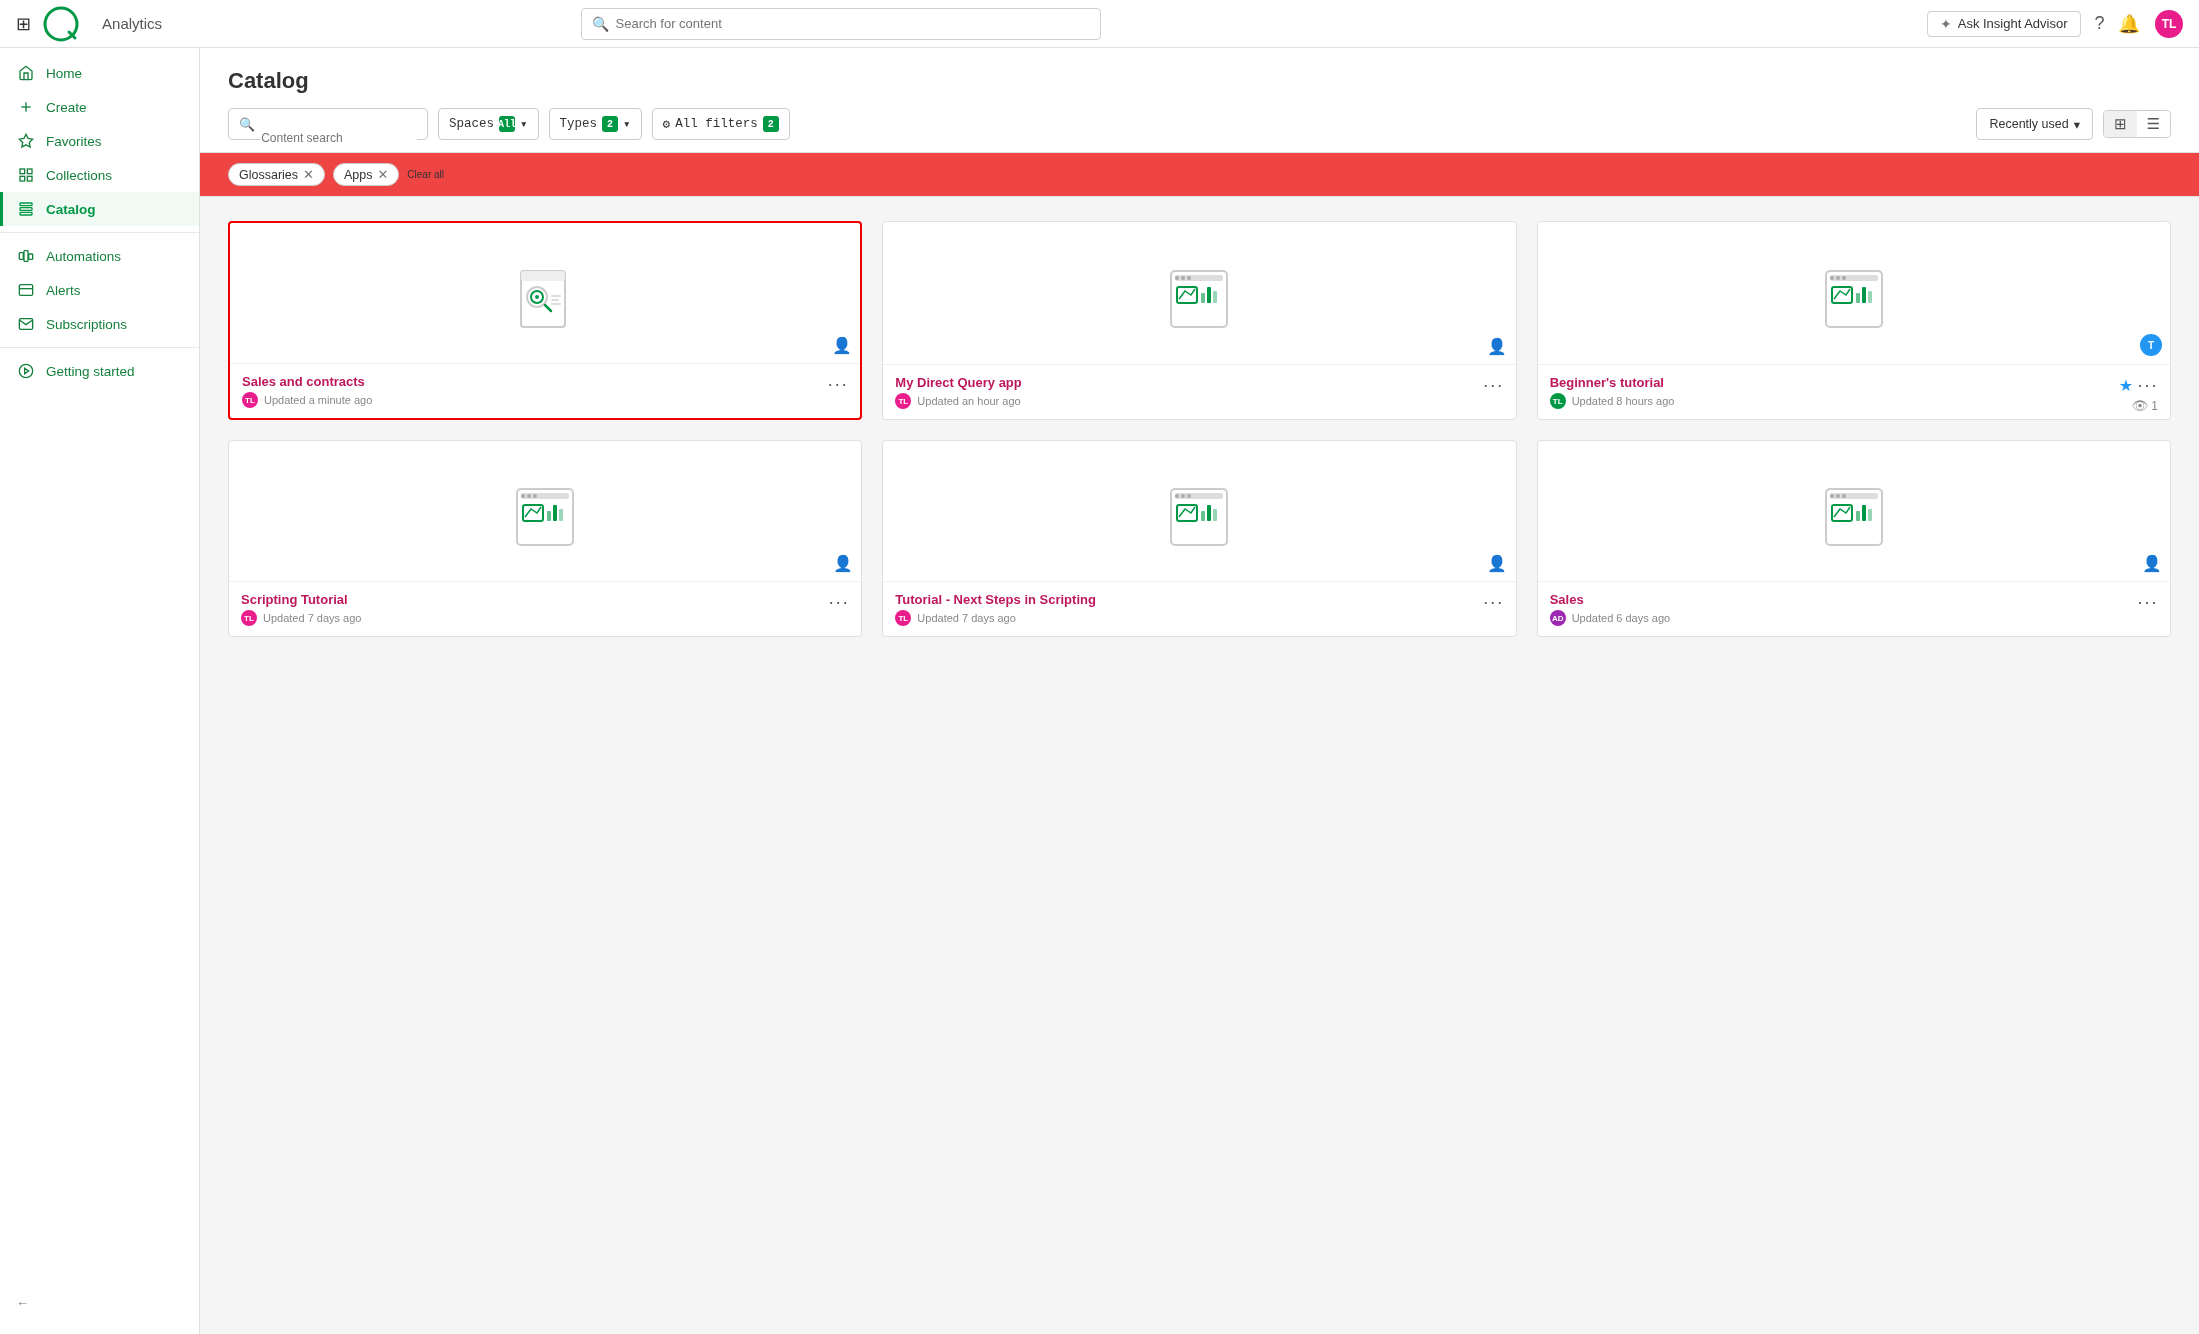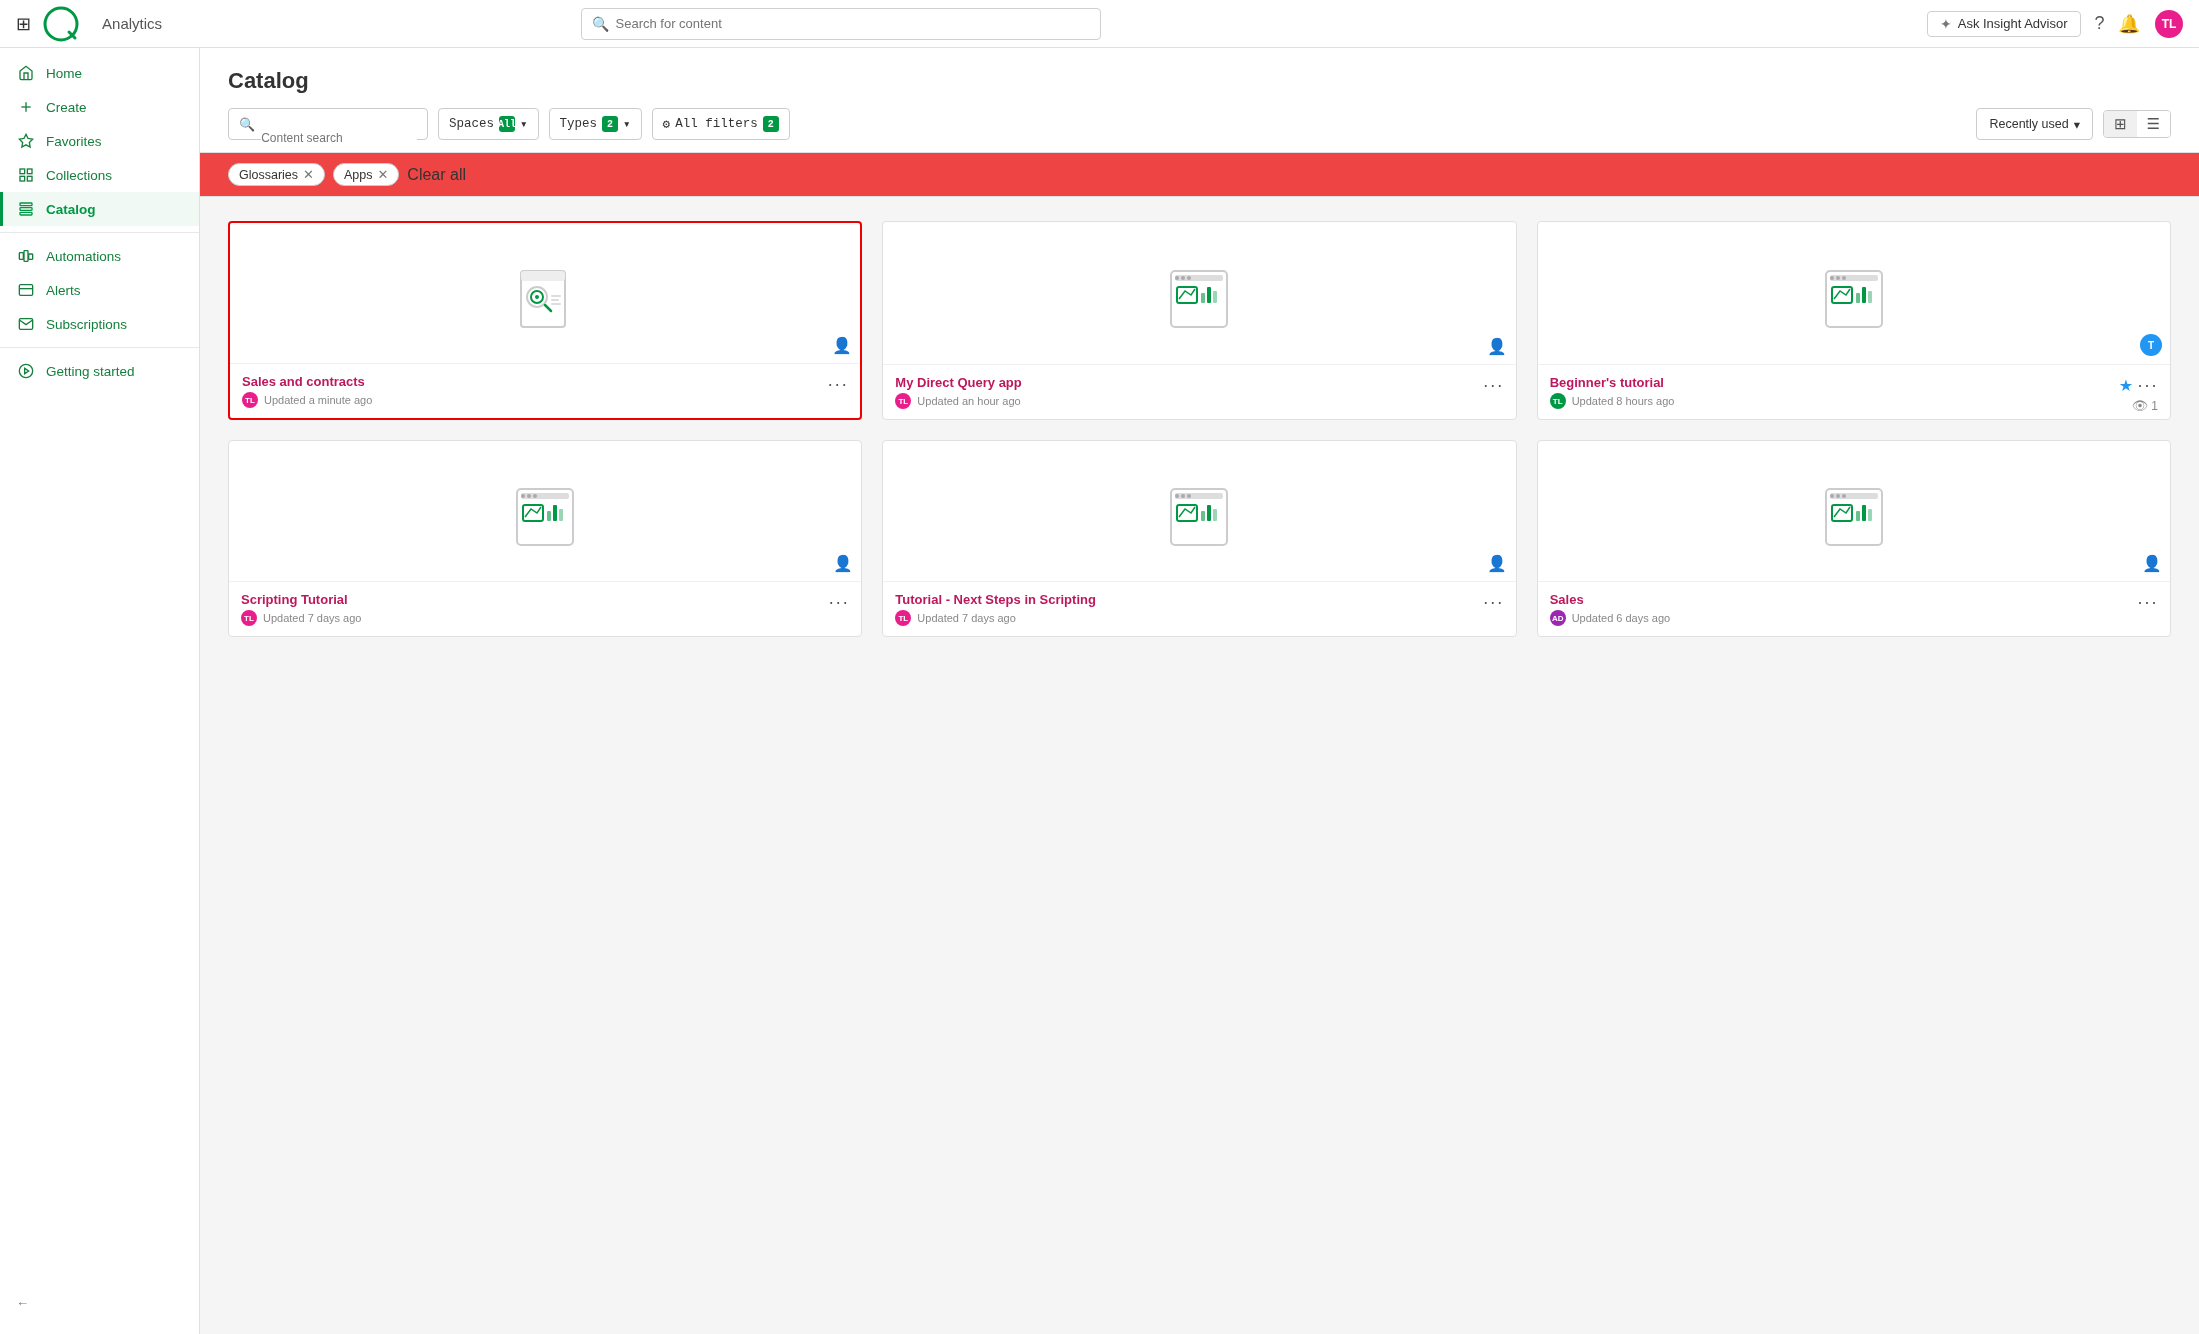--- a/index.html
+++ b/index.html
@@ -83,21 +83,21 @@
     .view-btn { padding: 4px 10px; cursor: pointer; background: #fff; border: none; font-size: 15px; color: #555; }
     .view-btn.active { background: #f0f0f0; }
 
     
     .active-filters { display: flex; align-items: center; gap: 8px; padding: 10px 28px; background: #ef4444; border-bottom: 1px solid #e0e0e0; }
     .filter-tag {
       display: flex; align-items: center; gap: 5px; border: 1px solid #ccc; border-radius: 16px;
       padding: 3px 10px; font-size: 12.5px; background: #fff; color: #333;
     }
     .filter-tag .remove { cursor: pointer; color: #777; font-size: 13px; }
-    .clear-all { font-size: 16px; color: #333; cursor: pointer; }
+    .clear-all { font-size: 10px; color: #333; cursor: pointer; }
 
     
     .cards-area { flex: 1; overflow-y: auto; padding: 24px 28px; }
     .cards-grid { display: grid; grid-template-columns: repeat(3, 1fr); gap: 20px; }
 
     
     .card {
       background: #fff; border: 1px solid #e0e0e0; border-radius: 4px;
       display: flex; flex-direction: column; cursor: pointer; position: relative;
       transition: box-shadow 0.15s;

